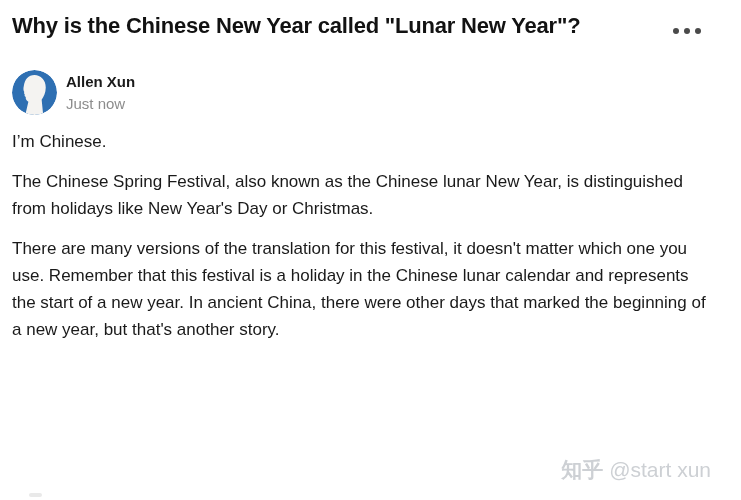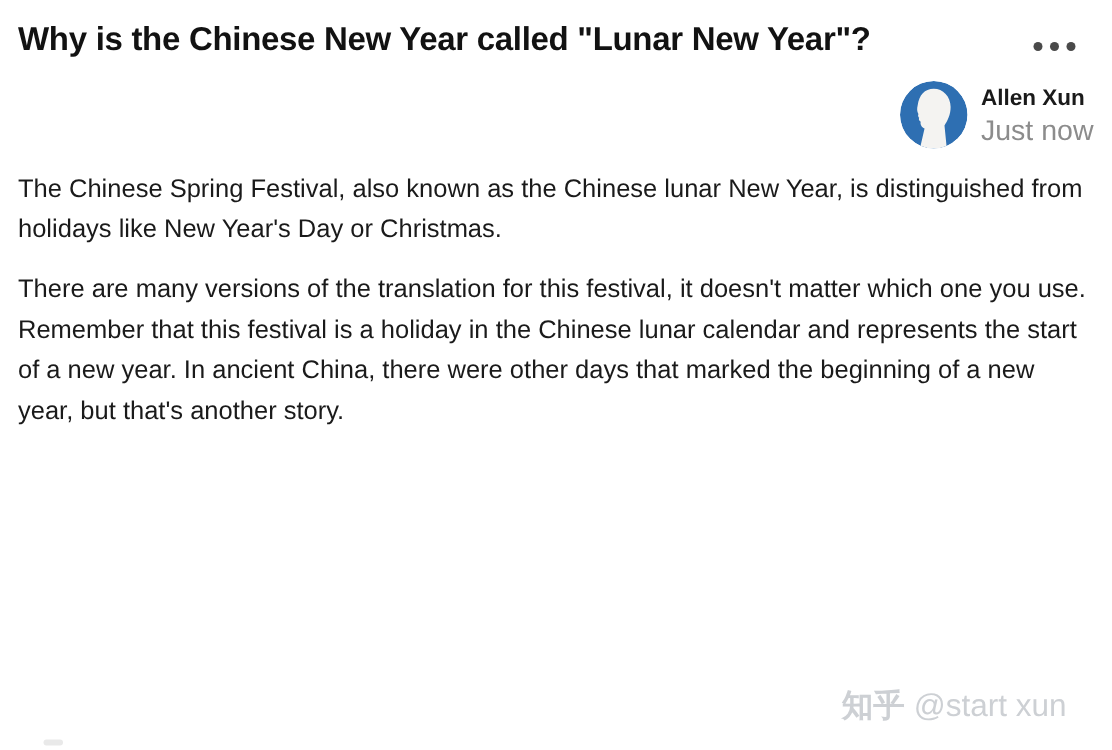--- a/index.html
+++ b/index.html
@@ -4,21 +4,21 @@
 <style>
   * { margin: 0; padding: 0; box-sizing: border-box; }
   html, body {
     width: 741px; height: 500px;
     background: #ffffff;
     font-family: "Liberation Sans", sans-serif;
     color: #1a1a1a;
     overflow: hidden;
     position: relative;
   }
-  .page { position: relative; width: 741px; height: 416px; padding: 12px 12px 0 12px; }
+  .page { position: relative; width: 741px; height: 416px; padding: 12px 28px 0 12px; }
 
   
   .header { display: flex; align-items: flex-start; }
   .question-title {
     font-size: 22px;
     font-weight: 700;
     line-height: 1.25;
     color: #121212;
     letter-spacing: -0.2px;
     flex: 1;
@@ -26,25 +26,25 @@
   .more-btn {
     display: flex; gap: 5px; align-items: center;
     padding: 6px 4px;
     margin: 10px 8px 0 12px;
     cursor: pointer;
     border: none; background: transparent;
   }
   .more-btn .dot { width: 6px; height: 6px; border-radius: 50%; background: #4a4a4a; }
 
   
-  .author-row { display: flex; align-items: center; margin-top: 14px; justify-content: flex-end; }
+  .author-row { display: flex; align-items: center; margin-top: 30px; }
   .avatar { width: 45px; height: 45px; border-radius: 50%; display: block; cursor: pointer; }
   .author-meta { margin-left: 9px; }
   .author-name { font-size: 15px; font-weight: 700; color: #1a1a1a; line-height: 20px; }
-  .author-time { font-size: 19px; color: #8c8c8c; line-height: 20px; margin-top: 2px; }
+  .author-time { font-size: 15px; color: #8c8c8c; line-height: 20px; margin-top: 2px; }
 
   
   .answer { margin-top: 13px; max-width: 717px; }
   .answer p {
     font-size: 17px;
     line-height: 27px;
     color: #1a1a1a;
     margin-bottom: 13px;
   }
 
@@ -105,20 +105,21 @@
                  C12.5 9 16 5 22 5 Z" fill="#f4f3f1"></path>
       </g>
     </svg>
     <div class="author-meta">
       <div class="author-name">Allen Xun</div>
       <div class="author-time">Just now</div>
     </div>
   </div>
 
   <div class="answer">
+    <p>I’m Chinese.</p>
     <p>The Chinese Spring Festival, also known as the Chinese lunar New Year, is distinguished from holidays like New Year's Day or Christmas.</p>
     <p>There are many versions of the translation for this festival, it doesn't matter which one you use. Remember that this festival is a holiday in the Chinese lunar calendar and represents the start of a new year. In ancient China, there were other days that marked the beginning of a new year, but that's another story.</p>
   </div>
 
   <div class="watermark">
     <span class="brand">知乎</span><span>@start xun</span>
   </div>
 
   <div class="cutoff-fragment"></div>
 

